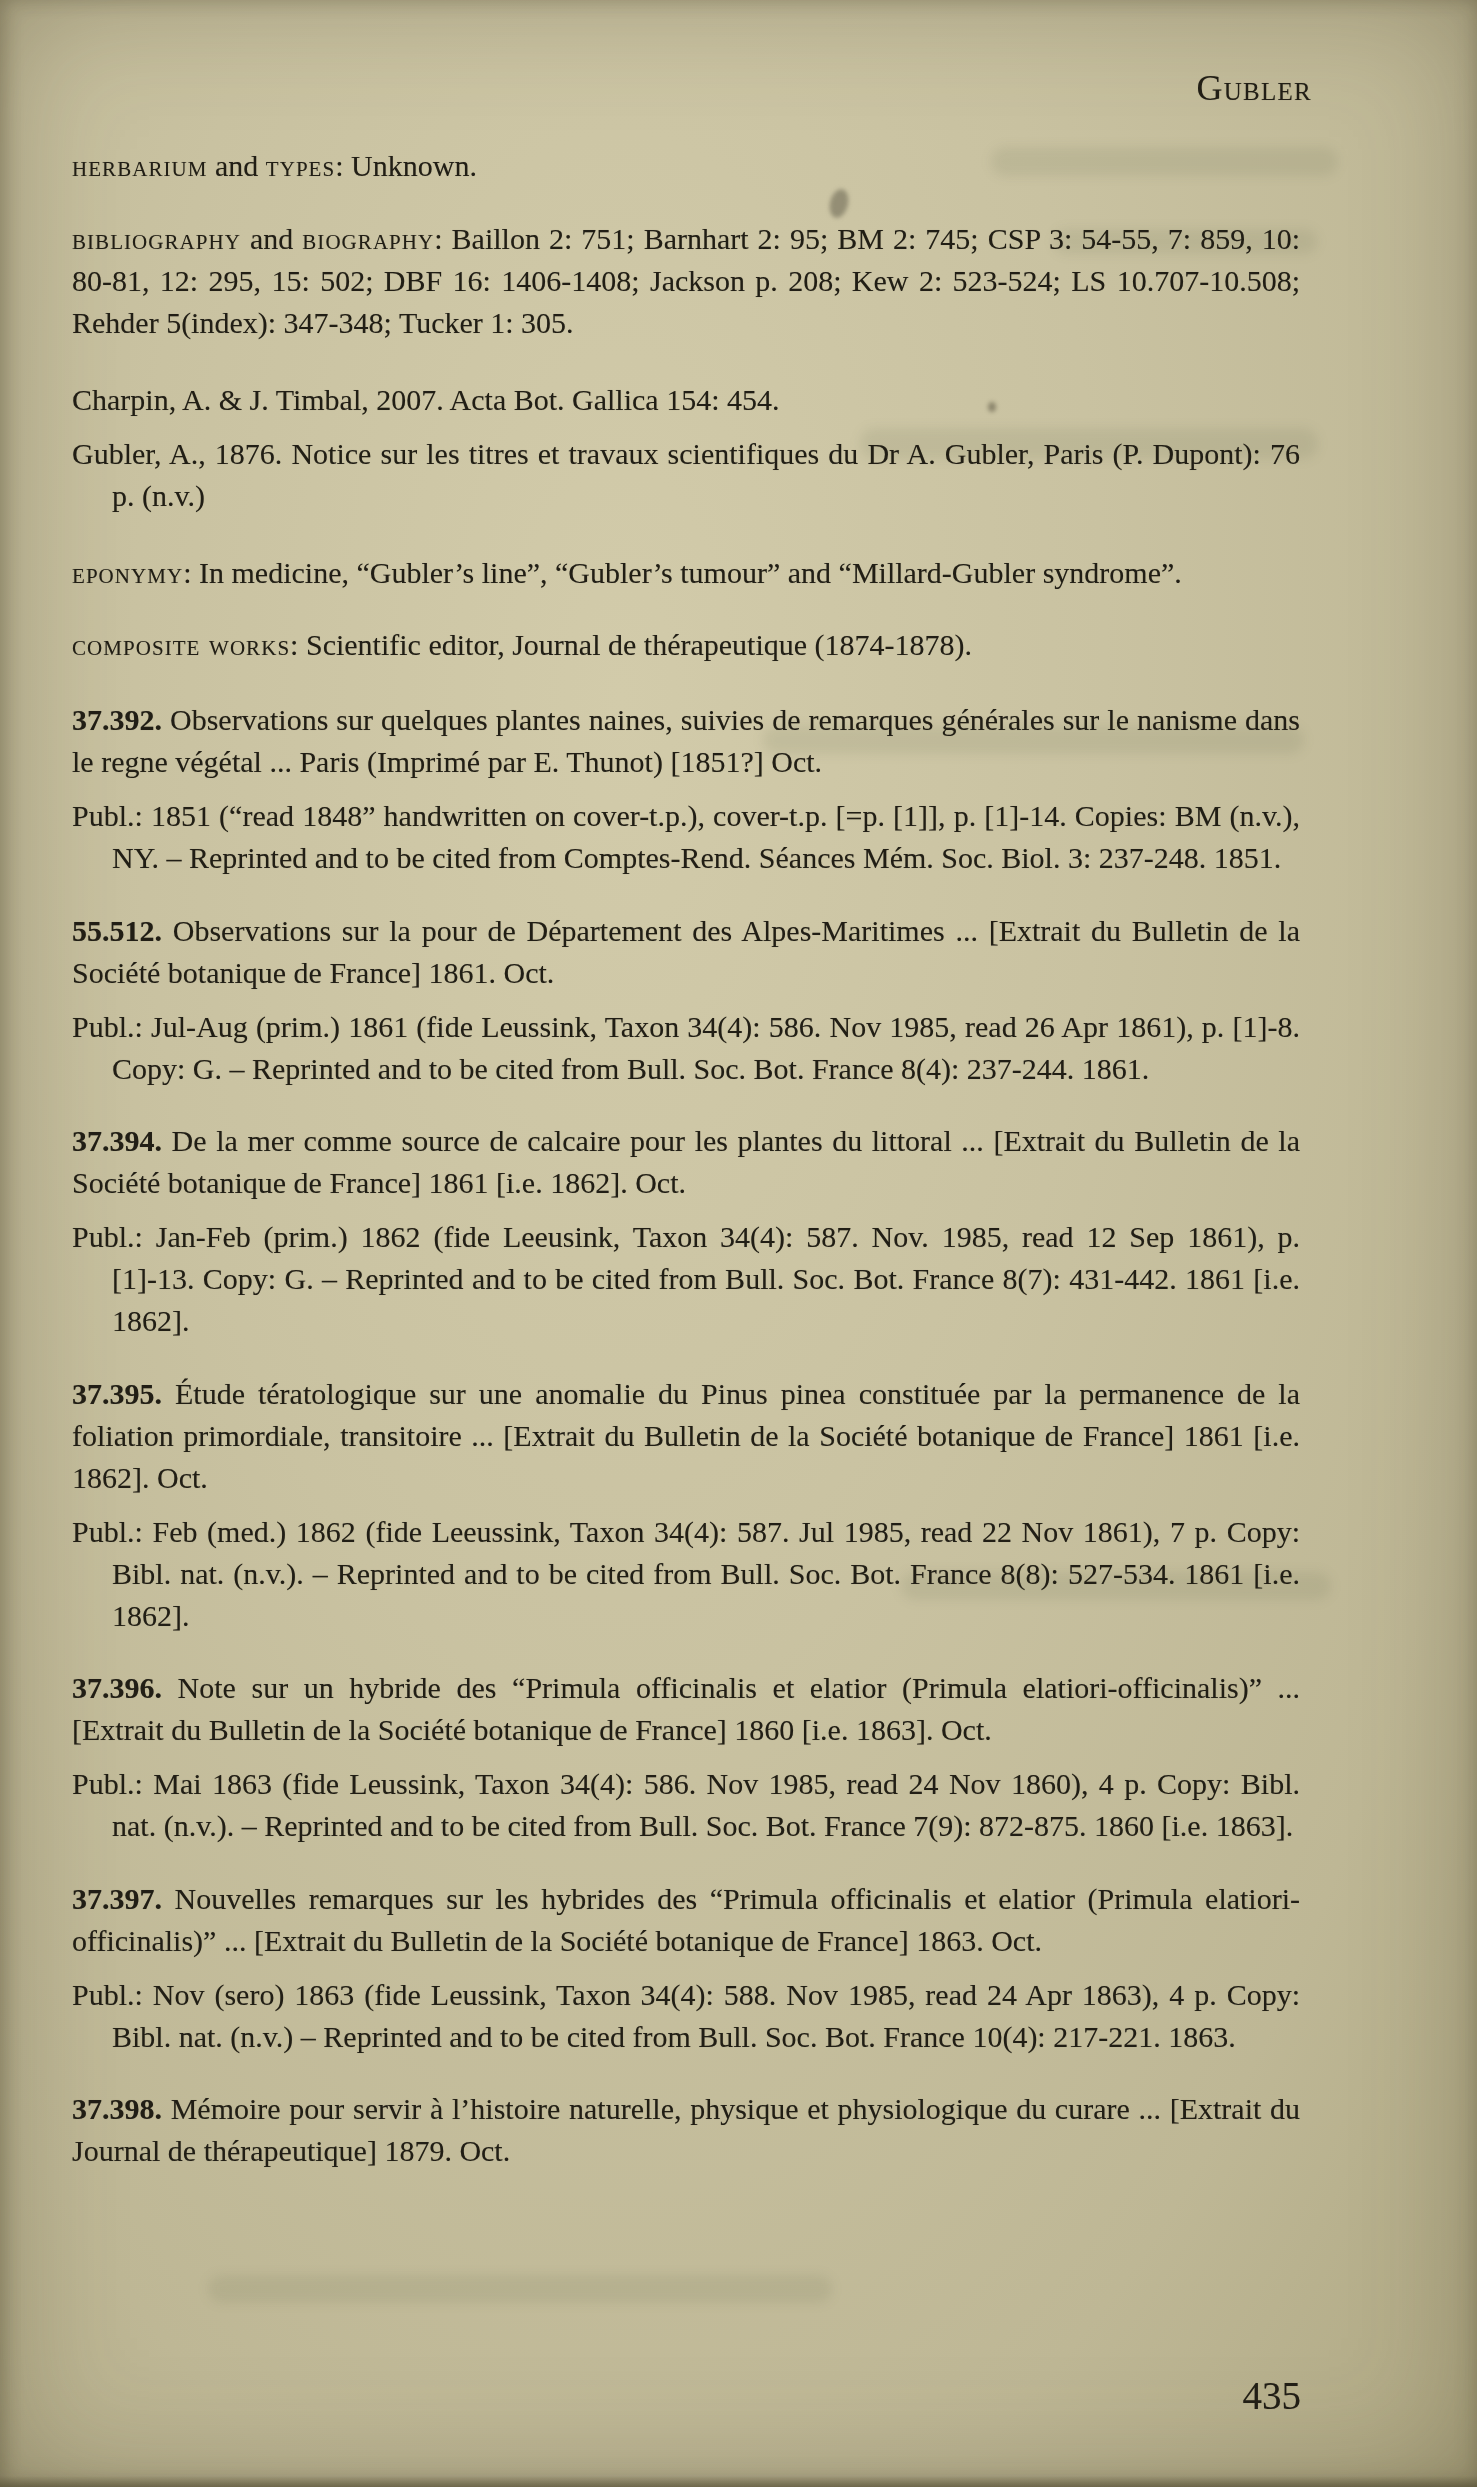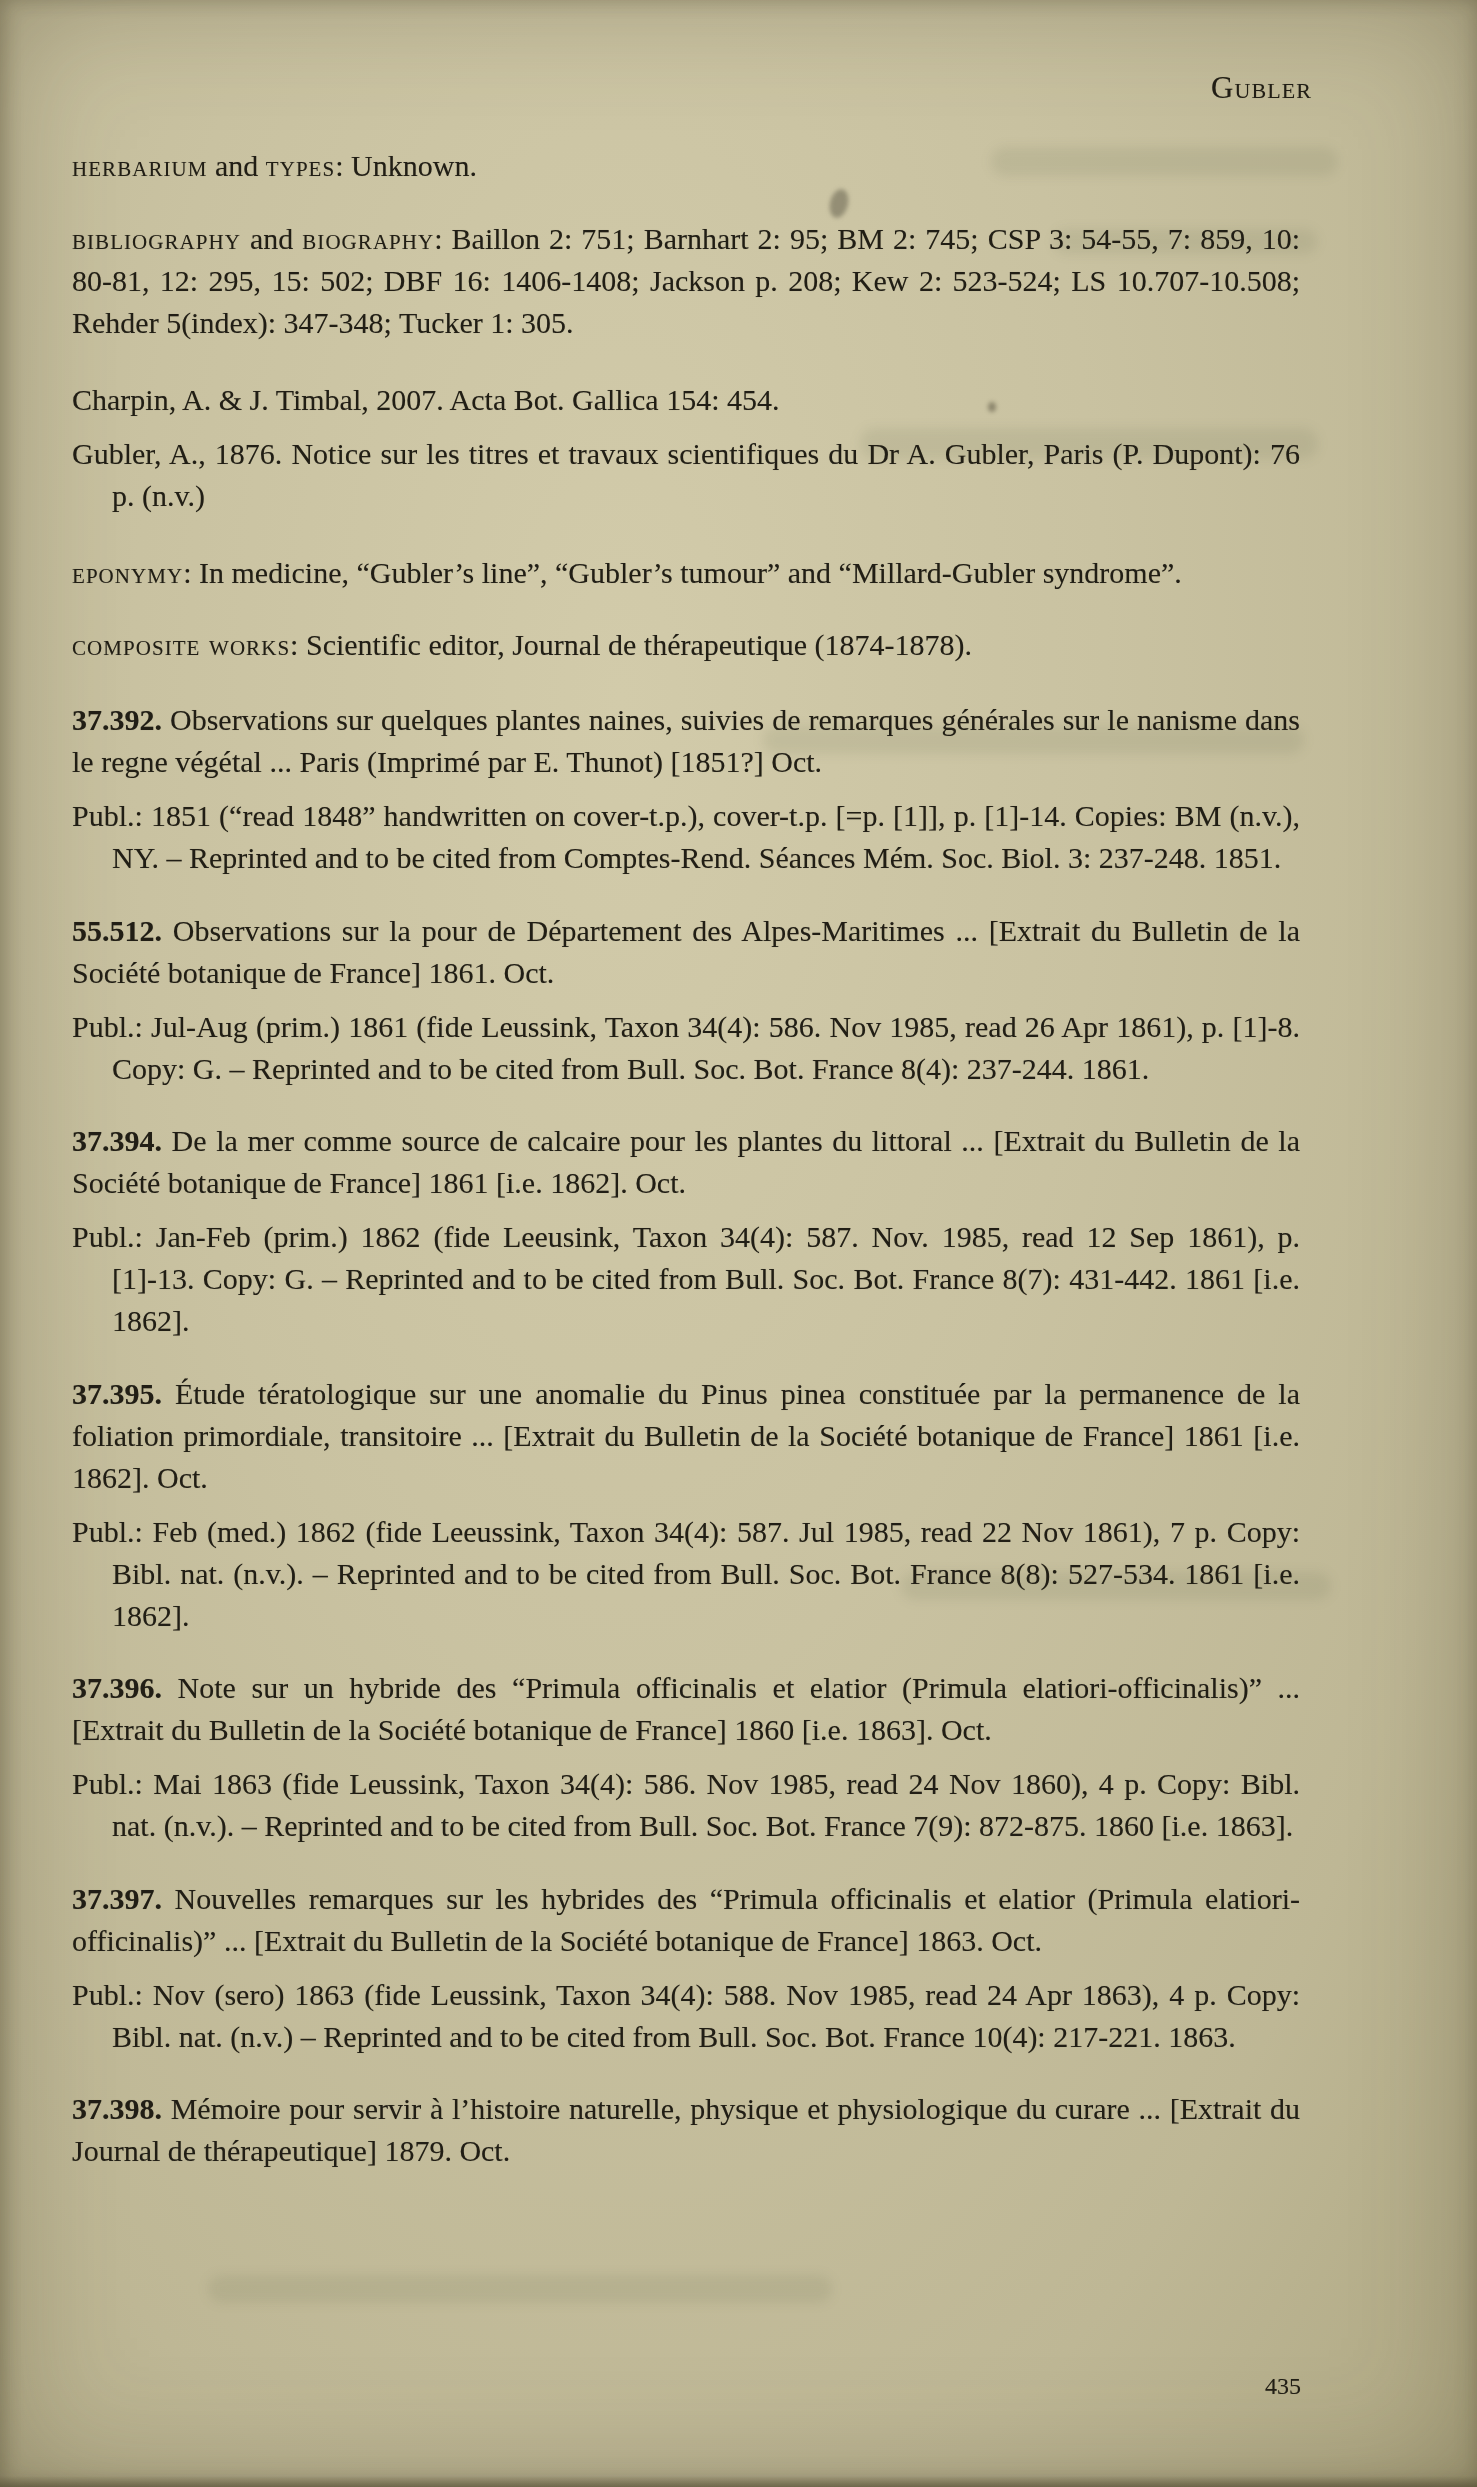--- a/index.html
+++ b/index.html
@@ -18,32 +18,32 @@
     background:linear-gradient(to bottom, rgba(74,69,44,0), rgba(74,69,44,.5));
   }
   .content{
     position:absolute;left:60px;top:67px;width:1252px;
     font-size:30px;line-height:42px;
     text-align:justify;
     text-shadow:0 0 0.7px rgba(33,30,21,.32);
   }
   p{margin:12px;}
   .running-head{
-    text-align:right;letter-spacing:.30em;font-size:31px;margin:0 0 36px 0;
+    text-align:right;letter-spacing:.30em;font-size:36px;margin:0 0 36px 0;
   }
   .sc{font-variant:small-caps;letter-spacing:.035em;}
   .it{}
   .bf{font-weight:bold;}
   .hang{padding-left:40px;text-indent:-40px;}
   .gap44{margin-bottom:30.5px;}
   .gap48{margin-bottom:33px;}
   .gap50{margin-bottom:35px;}
   .entry{margin-bottom:30.5px;}
   .page-number{
-    position:absolute;top:2373px;right:177px;font-size:24px;
+    position:absolute;top:2373px;right:177px;font-size:39px;
     text-shadow:0 0 0.7px rgba(33,30,21,.32);
   }
   .ghost{position:absolute;background:rgba(80,90,60,.10);border-radius:15.3px;filter:blur(5.5px);}
   .smudge{position:absolute;border-radius:50%;filter:blur(2.1px);}
   .smudge.s1{left:830px;top:189px;width:18px;height:29px;background:rgba(92,87,70,.5);transform:rotate(14deg);}
   .smudge.s2{left:988px;top:402px;width:7.6px;height:10.4px;background:rgba(62,57,42,.45);}
   .g1{left:991px;top:147px;width:347px;height:29px;}
   .g2{left:1054px;top:229px;width:263px;height:25px;}
   .g3{left:860px;top:428px;width:458px;height:30.5px;}
   .g4{left:763px;top:726px;width:541px;height:28px;}

